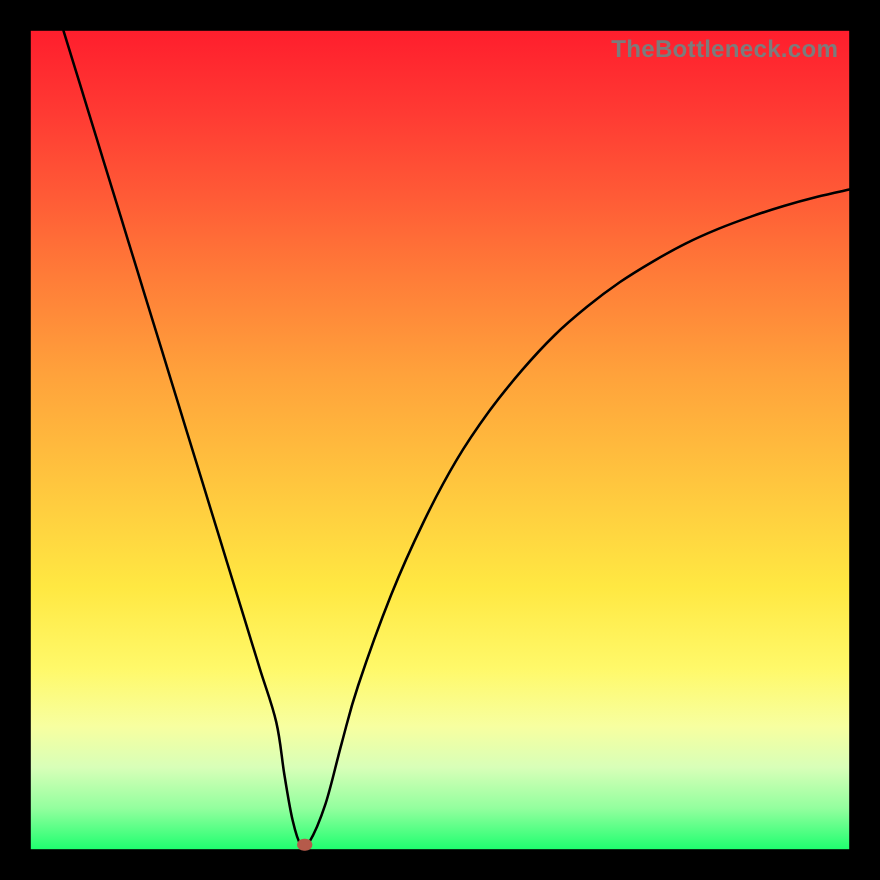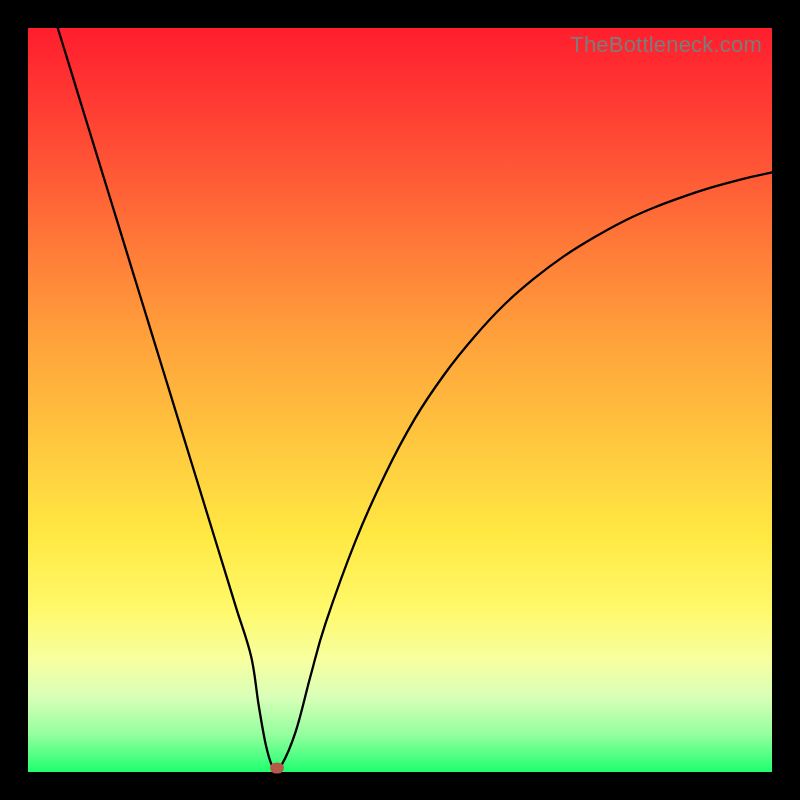--- a/index.html
+++ b/index.html
@@ -23,20 +23,21 @@
       #ff7c38 30%,
       #ffa23b 42%,
       #ffc53e 55%,
       #ffe842 68%,
       #fff96a 78%,
       #f7ffa0 85%,
       #d8ffb8 90%,
       #93ff9e 95%,
       #1fff6f 100%
     );
+    font-weight: bold;
   }
   .watermark {
     position: absolute;
     top: 4px;
     right: 10px;
     font-family: Arial, Helvetica, sans-serif;
     font-size: 22px;
     color: #7c7c7c;
     letter-spacing: 0.2px;
     user-select: none;

